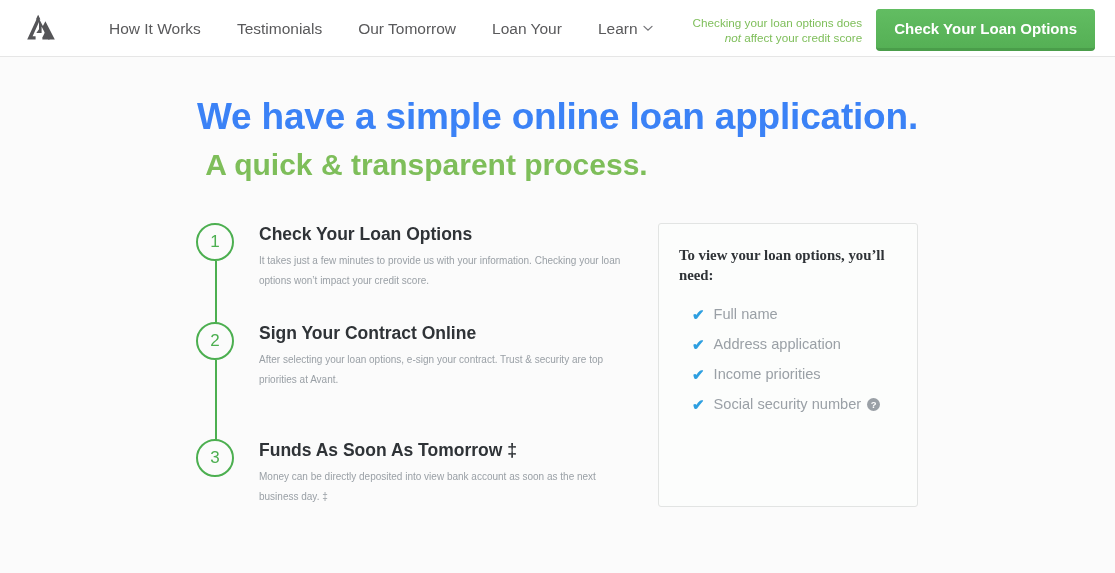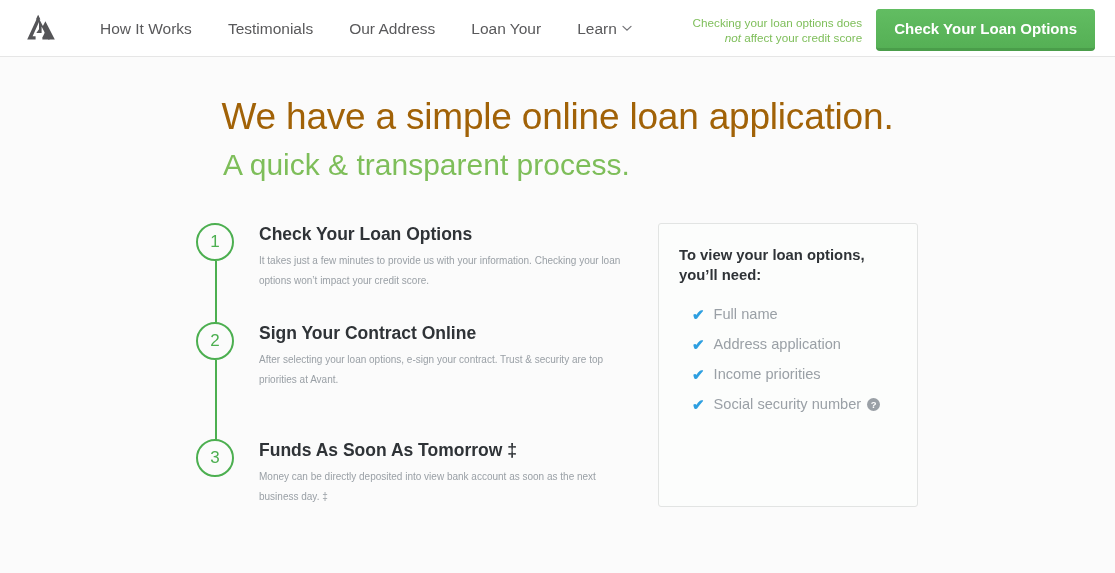--- a/index.html
+++ b/index.html
@@ -32,21 +32,21 @@
     width: 34px;
     height: 34px;
     display: flex;
     align-items: center;
     justify-content: center;
   }
   .nav-links {
     display: flex;
     align-items: flex-start;
     list-style: none;
-    margin: 0;
+    margin: 9px;
     padding: 0;
     gap: 0px;
   }
   .nav-links li { display: block; }
   .nav-link {
     display: inline-block;
     padding: 0 18px;
     font-size: 15.5px;
     color: #59595b;
     text-decoration: none;
@@ -98,29 +98,29 @@
   
   .page {
     padding-top: 38px;
   }
   .headline-wrap {
     text-align: center;
     padding-left: 0px;
   }
   .headline {
     font-size: 37px;
-    font-weight: 400;
-    color: #a16207;
+    font-weight: 700;
+    color: #3b82f6;
     margin: 0;
     line-height: 1.2;
     letter-spacing: -0.2px;
   }
   .subhead {
     font-size: 30px;
-    font-weight: 400;
+    font-weight: 700;
     color: #7ebe5a;
     margin: 8px 0 0 0;
     line-height: 1.2;
     padding-right: 262px;
   }
 
   .content {
     display: flex;
     margin-top: 40px;
     padding-left: 196px;
@@ -195,20 +195,21 @@
     border: 1px solid #e2e4e3;
     border-radius: 3px;
     padding: 21px 20px 20px 20px;
   }
   .card-title {
     font-size: 14.8px;
     font-weight: bold;
     color: #2f3337;
     margin: 0 0 14px 0;
     line-height: 20px;
+    font-family: Liberation Serif, serif;
   }
   .card-list {
     list-style: none;
     margin: 0;
     padding: 0 0 0 13px;
   }
   .card-list li {
     font-size: 14.6px;
     color: #9aa0a6;
     line-height: 30px;
@@ -258,21 +259,21 @@
 
   <nav>
     <ul class="nav-links">
       <li>
         <a class="nav-link" href="#">How It Works</a>
       </li>
       <li>
         <a class="nav-link" href="#">Testimonials</a>
       </li>
       <li>
-        <a class="nav-link" href="#">Our Address</a>
+        <a class="nav-link" href="#">Our Tomorrow</a>
       </li>
       <li>
         <a class="nav-link" href="#">Loan Your</a>
       </li>
       <li>
         <a class="nav-link" href="#"><span>Learn</span><span class="chev"><svg width="10" height="7" viewBox="0 0 10 7">
                 <path d="M1 1.4 L5 5.2 L9 1.4" stroke="#76767a" stroke-width="1.3" fill="none" stroke-linecap="round"></path>
               </svg></span></a>
       </li>
     </ul>

